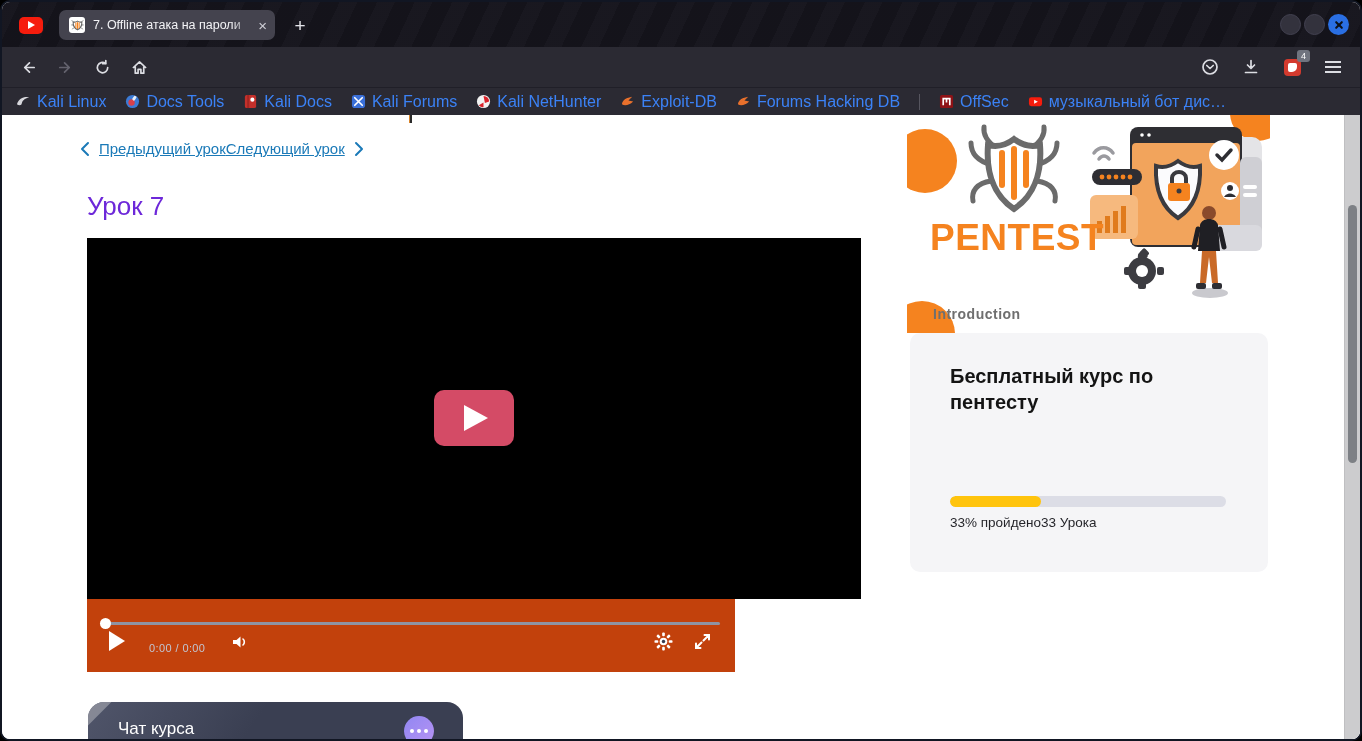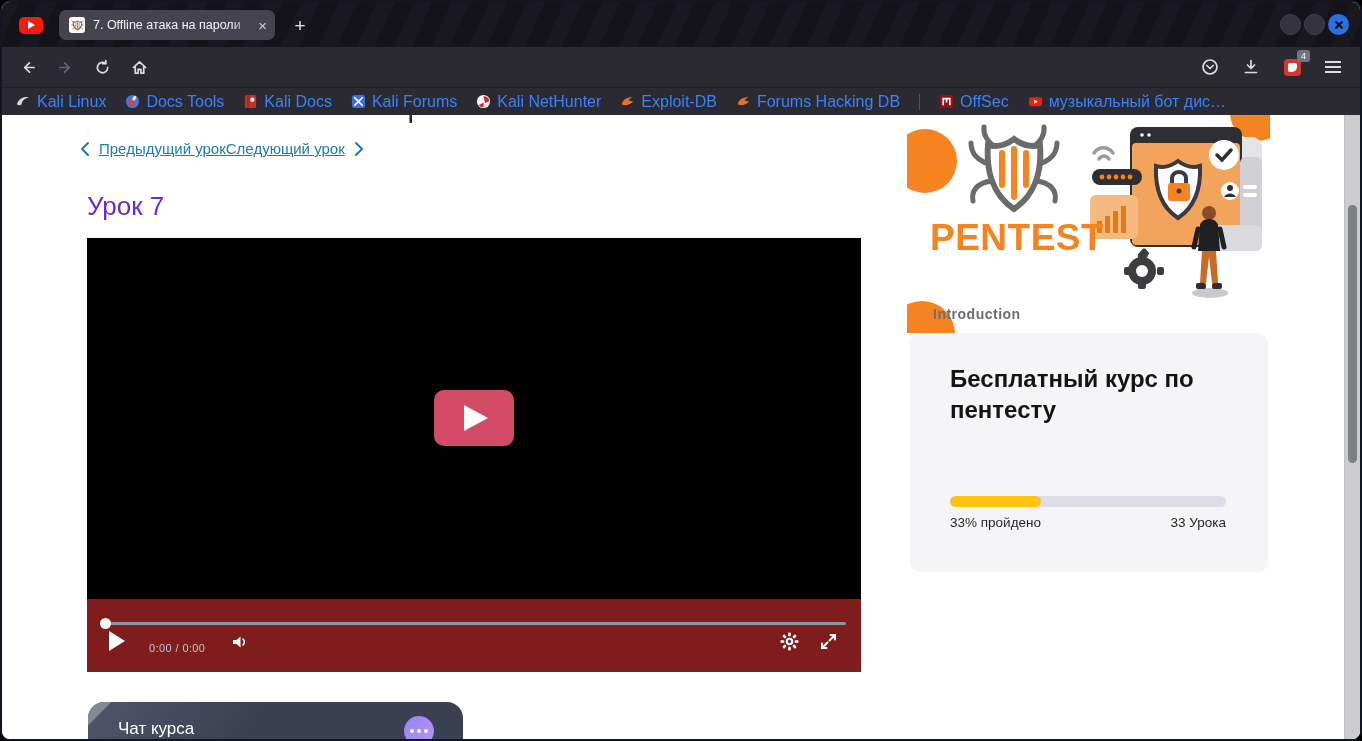--- a/index.html
+++ b/index.html
@@ -87,21 +87,21 @@
   .lnav .lbl{ text-decoration:underline; }
 
   .page-title{ position:absolute; left:85px; top:76px; font-size:26px; font-weight:500; color:#6d28d9; }
 
   .player{ position:absolute; left:85px; top:123px; width:774px; height:434px; }
   .screen{ position:relative; width:774px; height:361px; background:#000; }
   .big-play{ position:absolute; left:347px; top:152px; width:80px; height:56px;
     background:#d44b66; border-radius:10px; }
   .big-play::after{ content:""; position:absolute; left:30px; top:15px;
     border-left:24px solid #fff; border-top:13px solid transparent; border-bottom:13px solid transparent; }
-  .vcontrols{ position:relative; width:774px; height:73px; background:#7f1d1d; }
+  .vcontrols{ position:relative; width:648px; height:73px; background:#c2410c; }
   .vprogress{ position:absolute; left:15px; right:15px; top:23px; height:3px;
     background:#8f93a3; border-radius:2px; }
   .vknob{ position:absolute; left:-2px; top:-4px; width:11px; height:11px; background:#fff; border-radius:50%; }
   .vplay{ position:absolute; left:22px; top:32px; }
   .vplay::after{ content:""; display:block; border-left:16px solid #fff;
     border-top:10px solid transparent; border-bottom:10px solid transparent; }
   .vtime{ position:absolute; left:62px; top:43px; font-size:11px; color:#c2c5d1; letter-spacing:.4px; }
   .vvol{ position:absolute; left:144px; top:34px; }
   .vvol svg{ fill:#fff; stroke:#fff; stroke-width:1.6; stroke-linecap:round; fill-rule:evenodd; }
   .vgear{ position:absolute; right:62px; top:33px; }
@@ -129,29 +129,29 @@
   .oc3{ left:-18px; bottom:-34px; width:66px; height:66px; }
   .brand-name{ position:absolute; left:23px; top:102px; font-size:37px; font-weight:800;
     color:#f5831f; letter-spacing:.5px; }
   .brand-sub{ position:absolute; left:26px; top:146px; font-size:14px; font-weight:700;
     color:#6f6f6f; letter-spacing:.5px;margin-top:45px; }
   .spider{ position:absolute; left:52px; top:8px; }
   .illus{ position:absolute; left:183px; top:2px; }
 
   .course-card{ position:absolute; left:908px; top:218px; width:358px; height:239px;
     background:#f5f5f7; border-radius:10px; }
-  .card-title{ position:absolute; left:40px; top:31px; width:250px; font-size:24px;
+  .card-title{ position:absolute; left:40px; top:31px; width:250px; font-size:20px;
     font-weight:700; color:#141414; line-height:1.28; }
   .card-text{ position:absolute; left:40px; top:101px; width:250px; font-size:15.5px;
     color:#202020; line-height:1.36; }
   .pbar{ position:absolute; left:40px; right:42px; top:163px; height:11px;
     background:#dcdde6; border-radius:6px; overflow:hidden; }
   .pfill{ height:100%; background:#ffc40d; border-radius:6px; width:0; }
   .pstats{ position:absolute; left:40px; right:42px; top:182px; display:flex;
-    justify-content:space-between; font-size:13.5px; color:#26262b; }
+    font-size:13.5px; color:#26262b; }
 
   .scrollbar{ position:absolute; right:0; top:0; bottom:0; width:16px; background:#ccccce;
     border-left:1px solid #bfbfc1; }
   .sthumb{ position:absolute; left:3px; top:90px; width:9px; height:258px;
     background:#7d8085; border-radius:5px; }
 </style>
 </head>
 <body>
 
 <div class="window">

